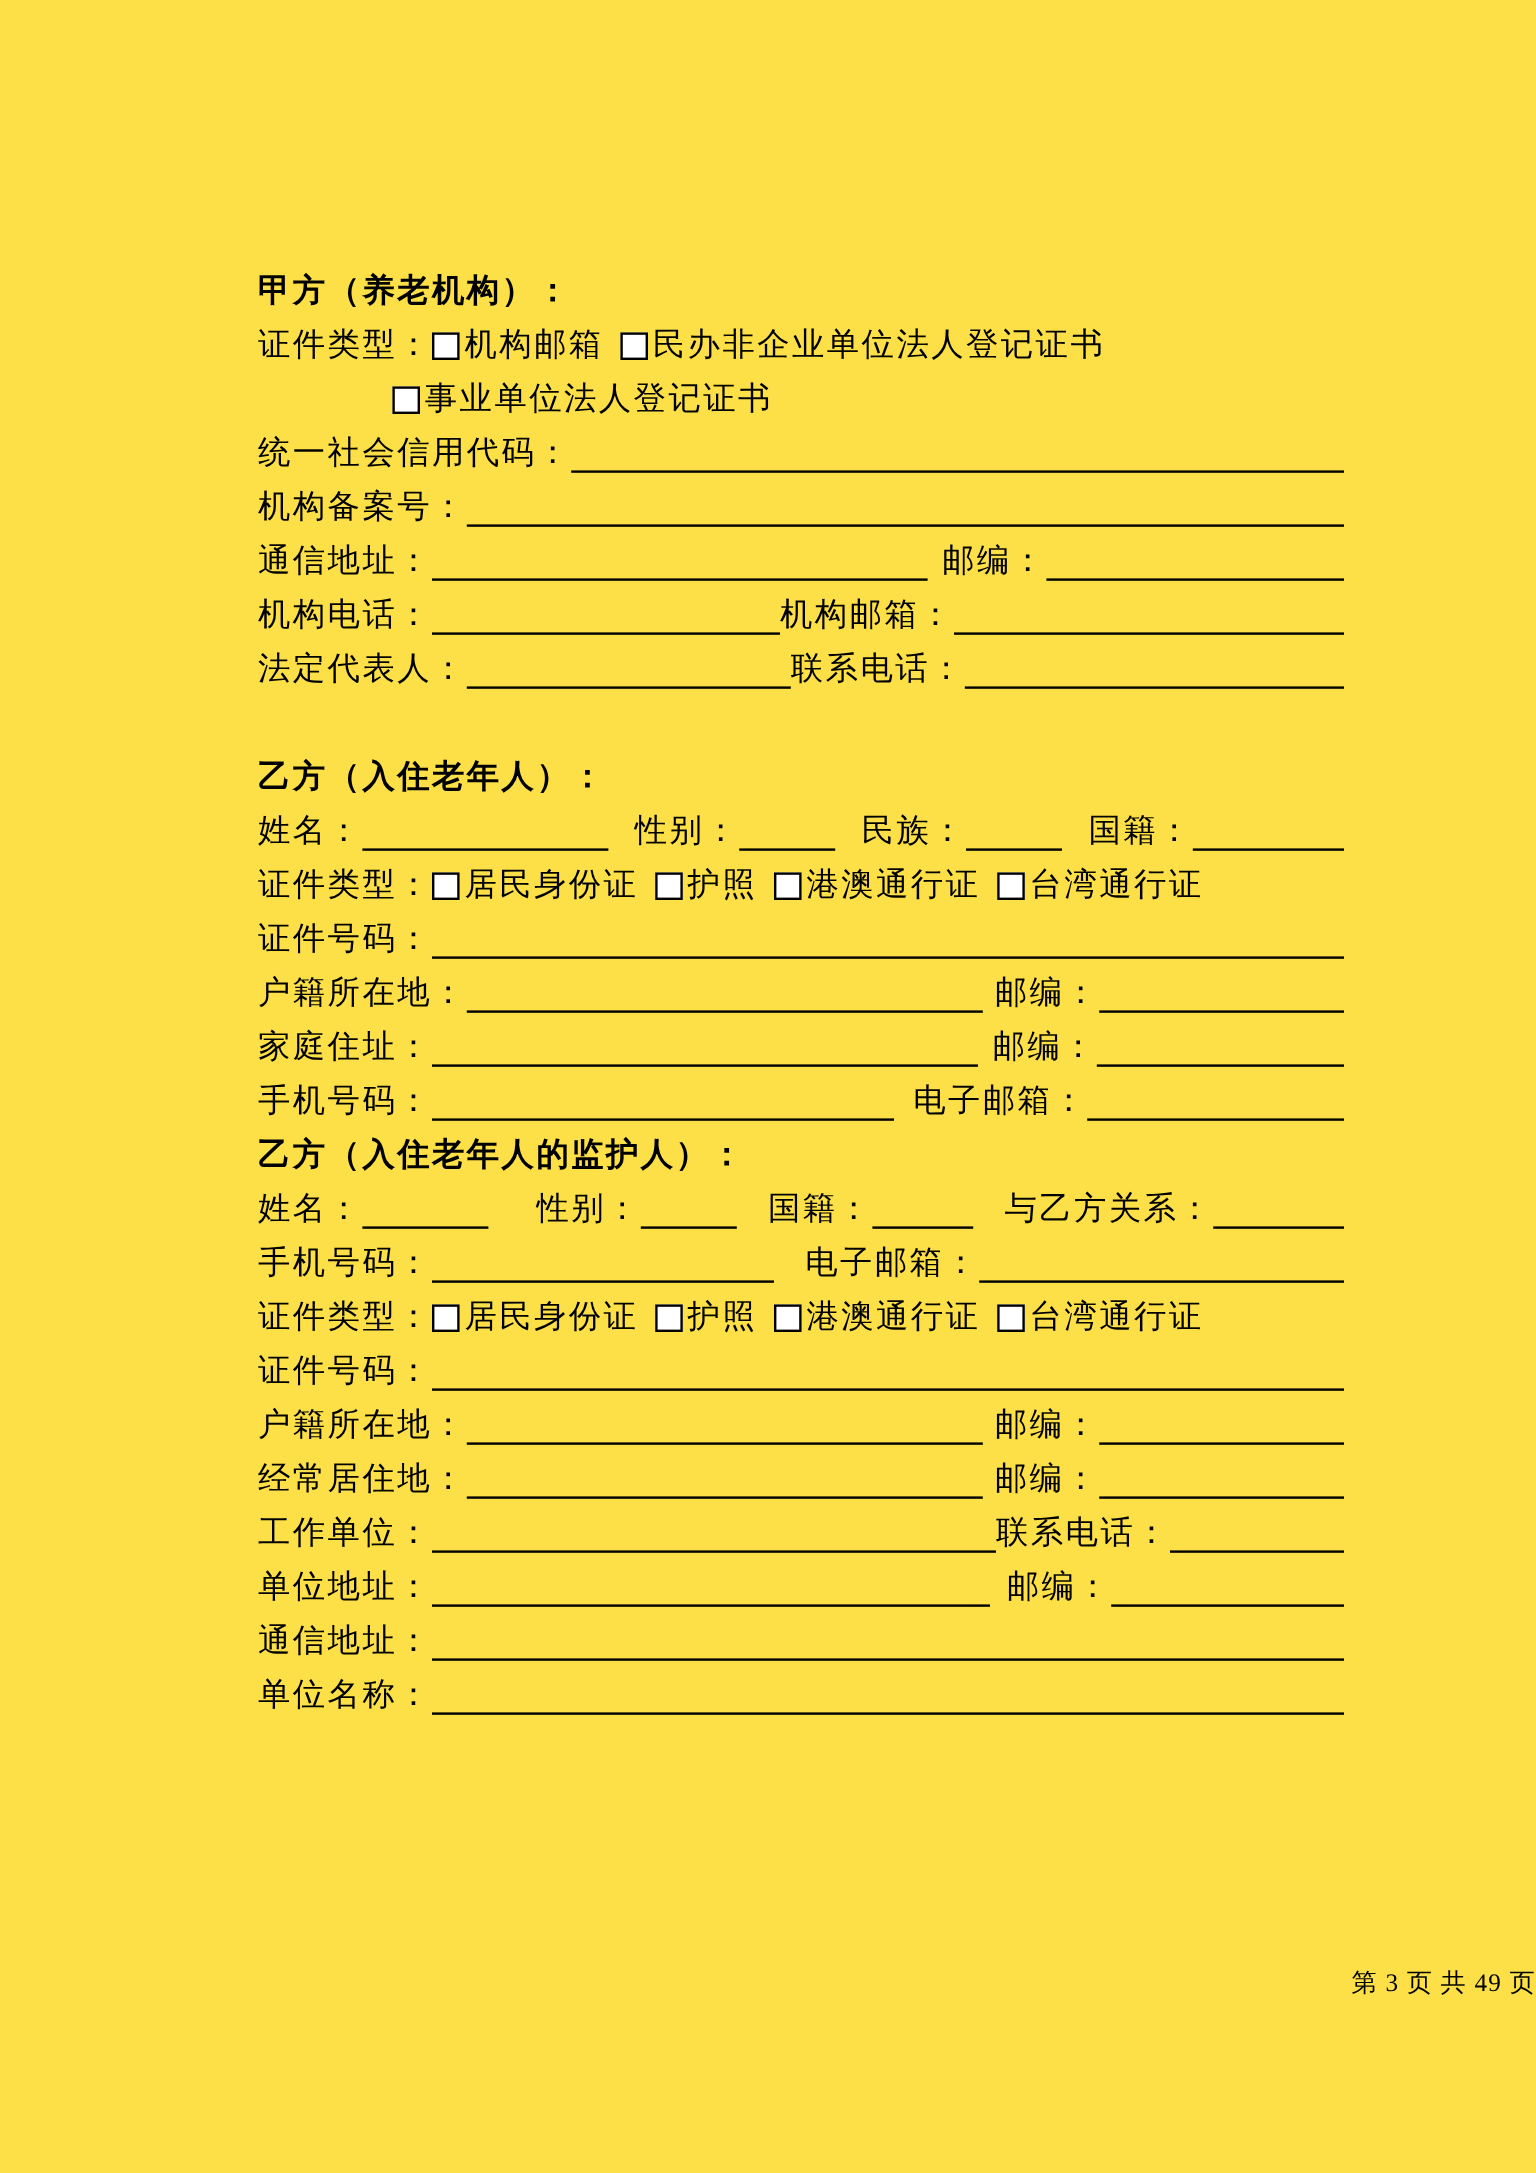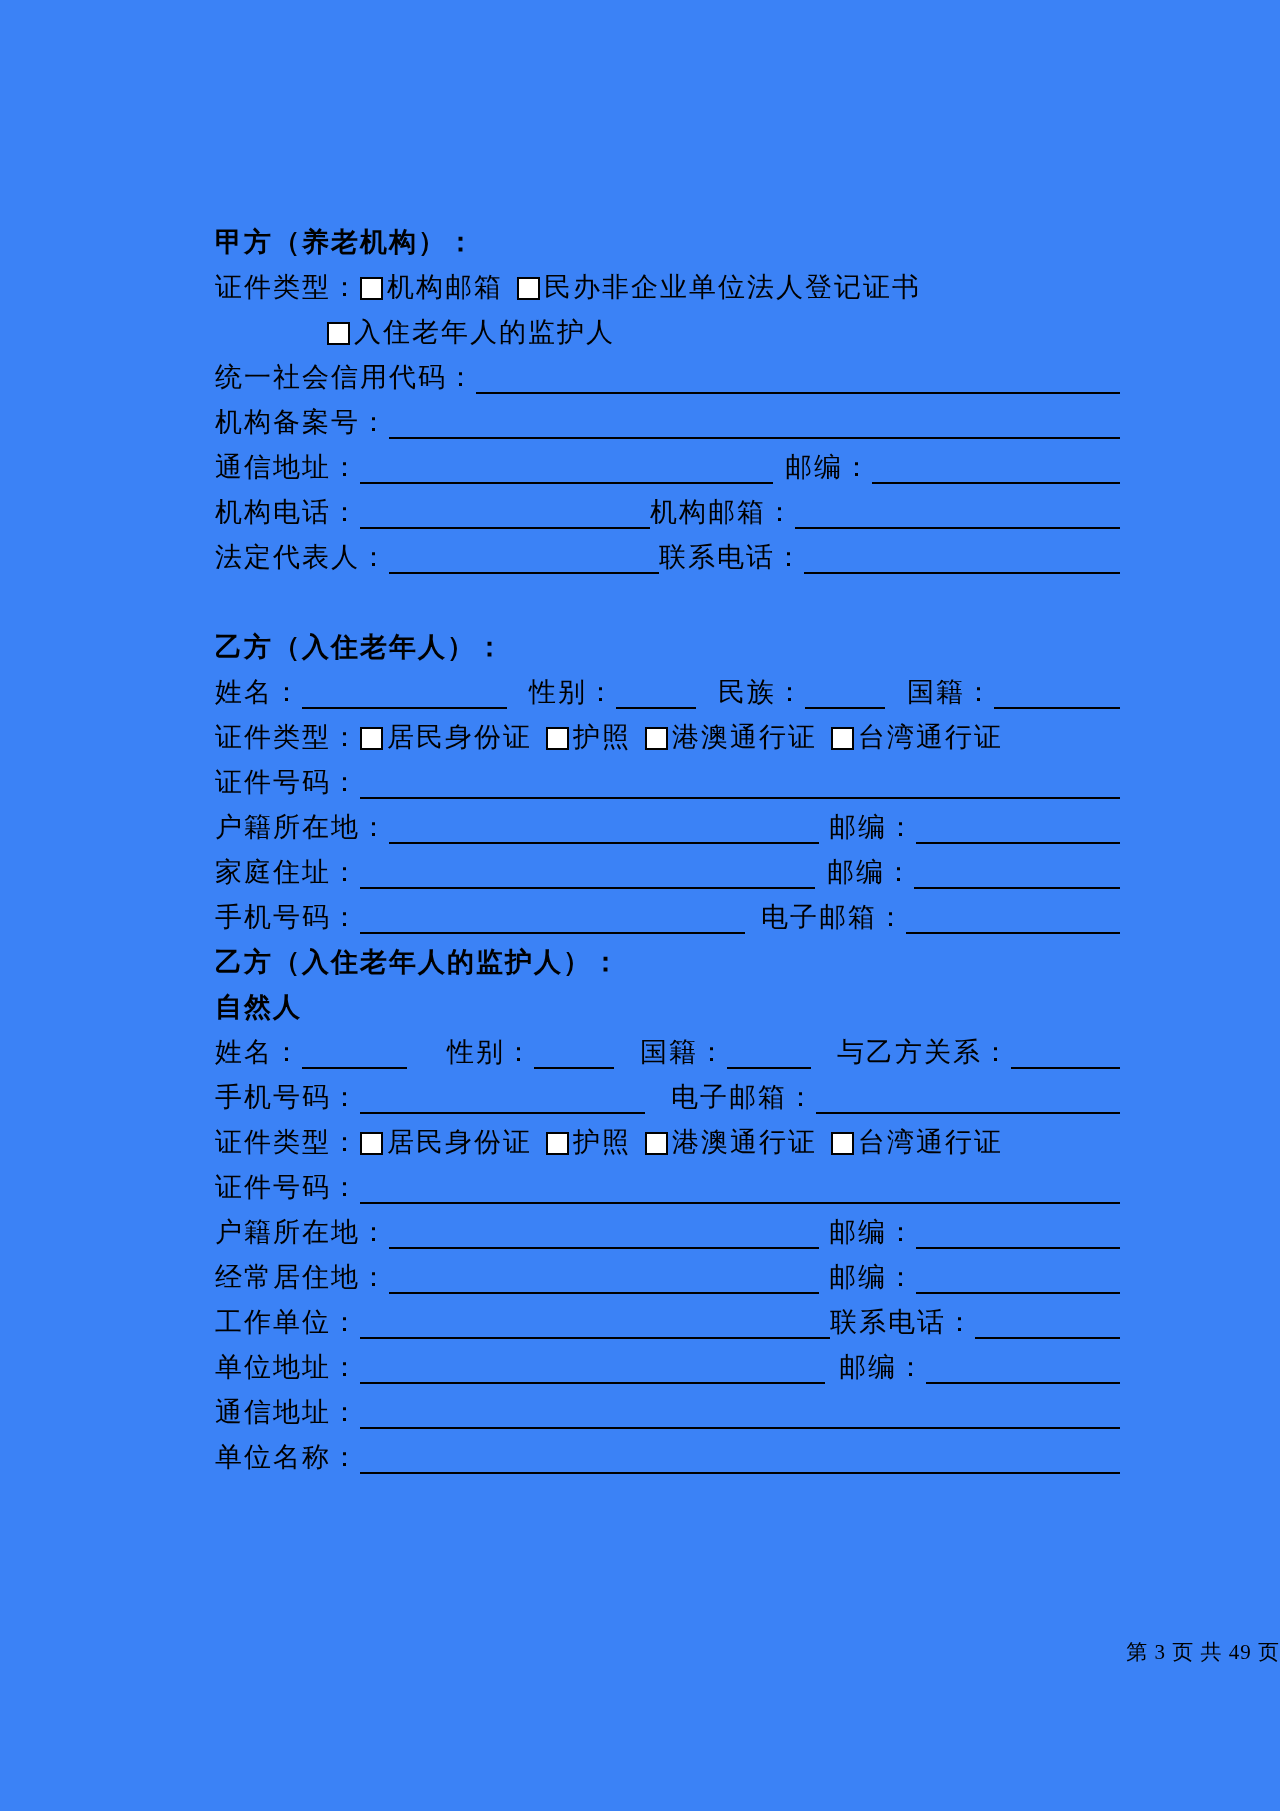--- a/index.html
+++ b/index.html
@@ -1,20 +1,20 @@
 <!DOCTYPE html>
 <html><head>
 <meta charset="utf-8">
 <style>
   html, body { margin: 0; padding: 0; background: #ffffff; }
   .page {
     position: relative;
     width: 1280px;
     height: 1811px;
-    background: #3b82f6;
+    background: #fde047;
     color: #000000;
     font-family: "Liberation Serif", "DejaVu Serif", serif;
     overflow: hidden;
   }
   .content {
     position: absolute;
     left: 215px;
     top: 220px;
     width: 905px;
   }
@@ -94,21 +94,21 @@
     <div class="row">
       <span class="lbl">证件类型：</span>
       <span class="cb"></span>
       <span class="lbl">机构邮箱</span>
       <span class="cb ml14"></span>
       <span class="lbl">民办非企业单位法人登记证书</span>
     </div>
 
     <div class="row">
       <span class="cb indent"></span>
-      <span class="lbl">入住老年人的监护人</span>
+      <span class="lbl">事业单位法人登记证书</span>
     </div>
 
     <div class="row">
       <span class="lbl">统一社会信用代码：</span>
       <span class="fill"></span>
     </div>
 
     <div class="row">
       <span class="lbl">机构备案号：</span>
       <span class="fill"></span>
@@ -185,23 +185,20 @@
       <span class="lbl">手机号码：</span>
       <span class="fill fw w385"></span>
       <span class="lbl ml16">电子邮箱：</span>
       <span class="fill"></span>
     </div>
 
     <div class="row hd">
       <span class="lbl">乙方（入住老年人的监护人）：</span>
     </div>
 
-    <div class="row hd">
-      <span class="lbl">自然人</span>
-    </div>
 
     <div class="row">
       <span class="lbl">姓名：</span>
       <span class="fill fw w105"></span>
       <span class="lbl ml40">性别：</span>
       <span class="fill fw w80"></span>
       <span class="lbl ml26">国籍：</span>
       <span class="fill fw w84"></span>
       <span class="lbl ml26">与乙方关系：</span>
       <span class="fill"></span>

